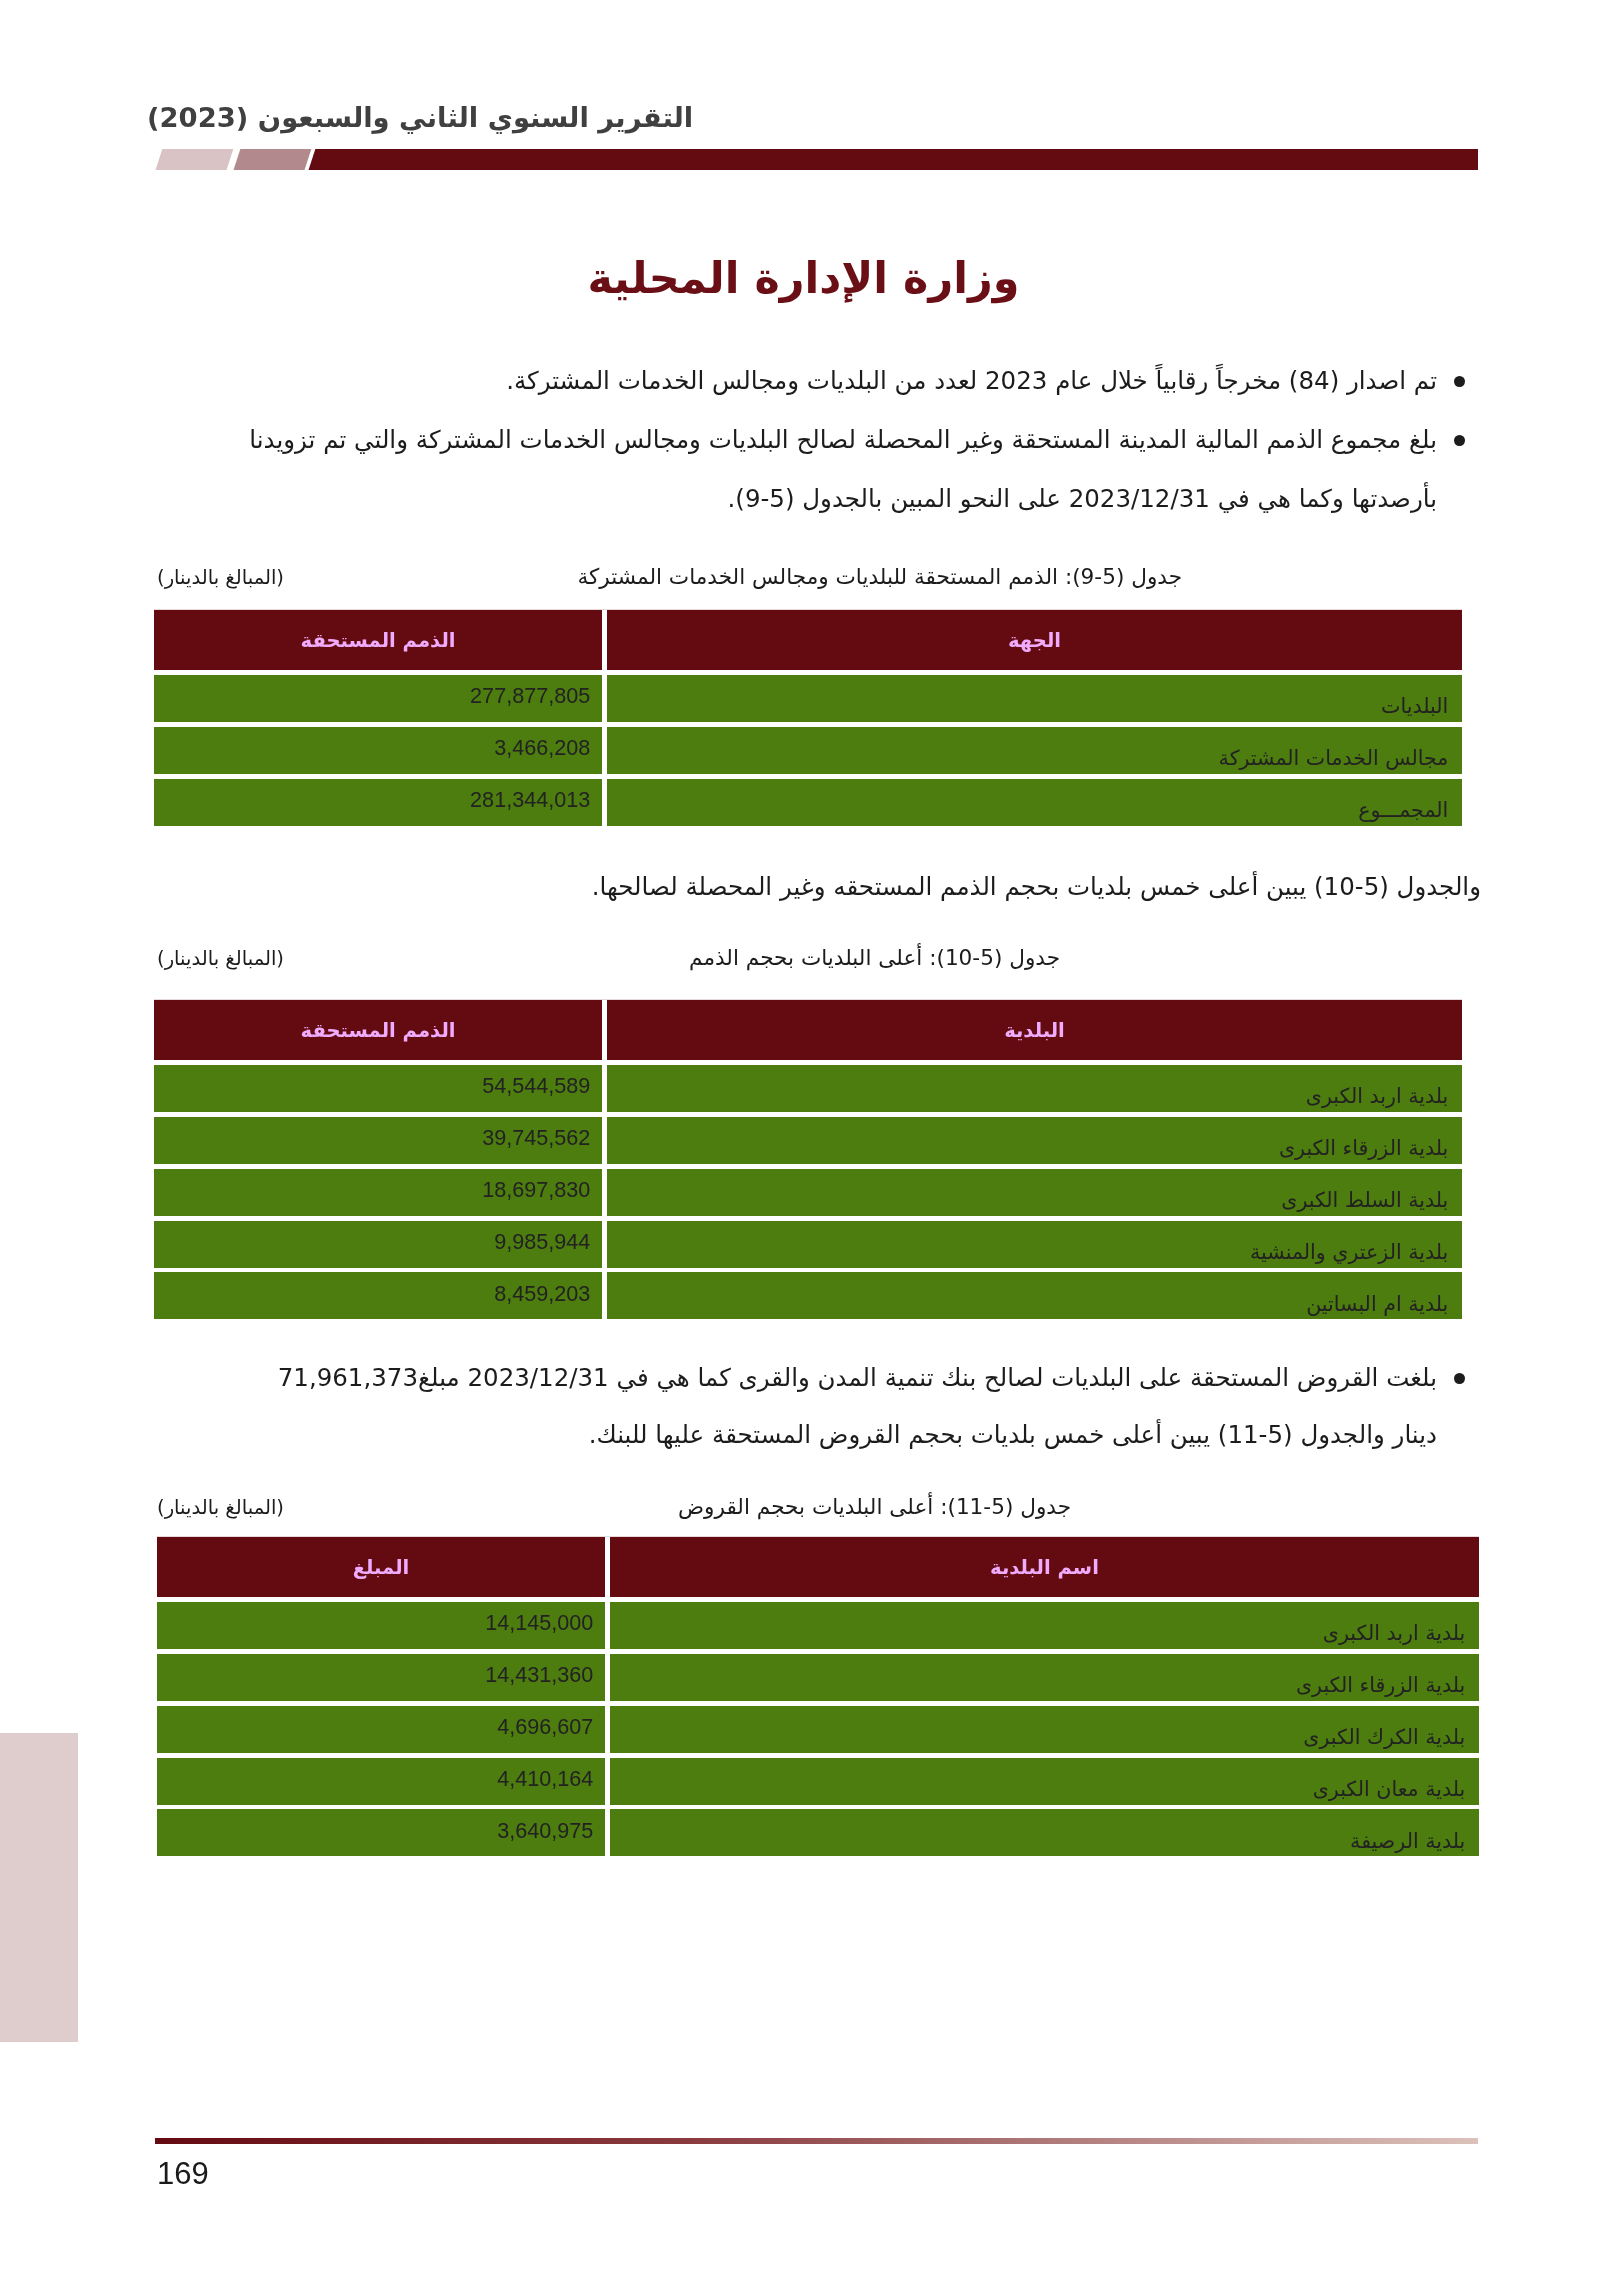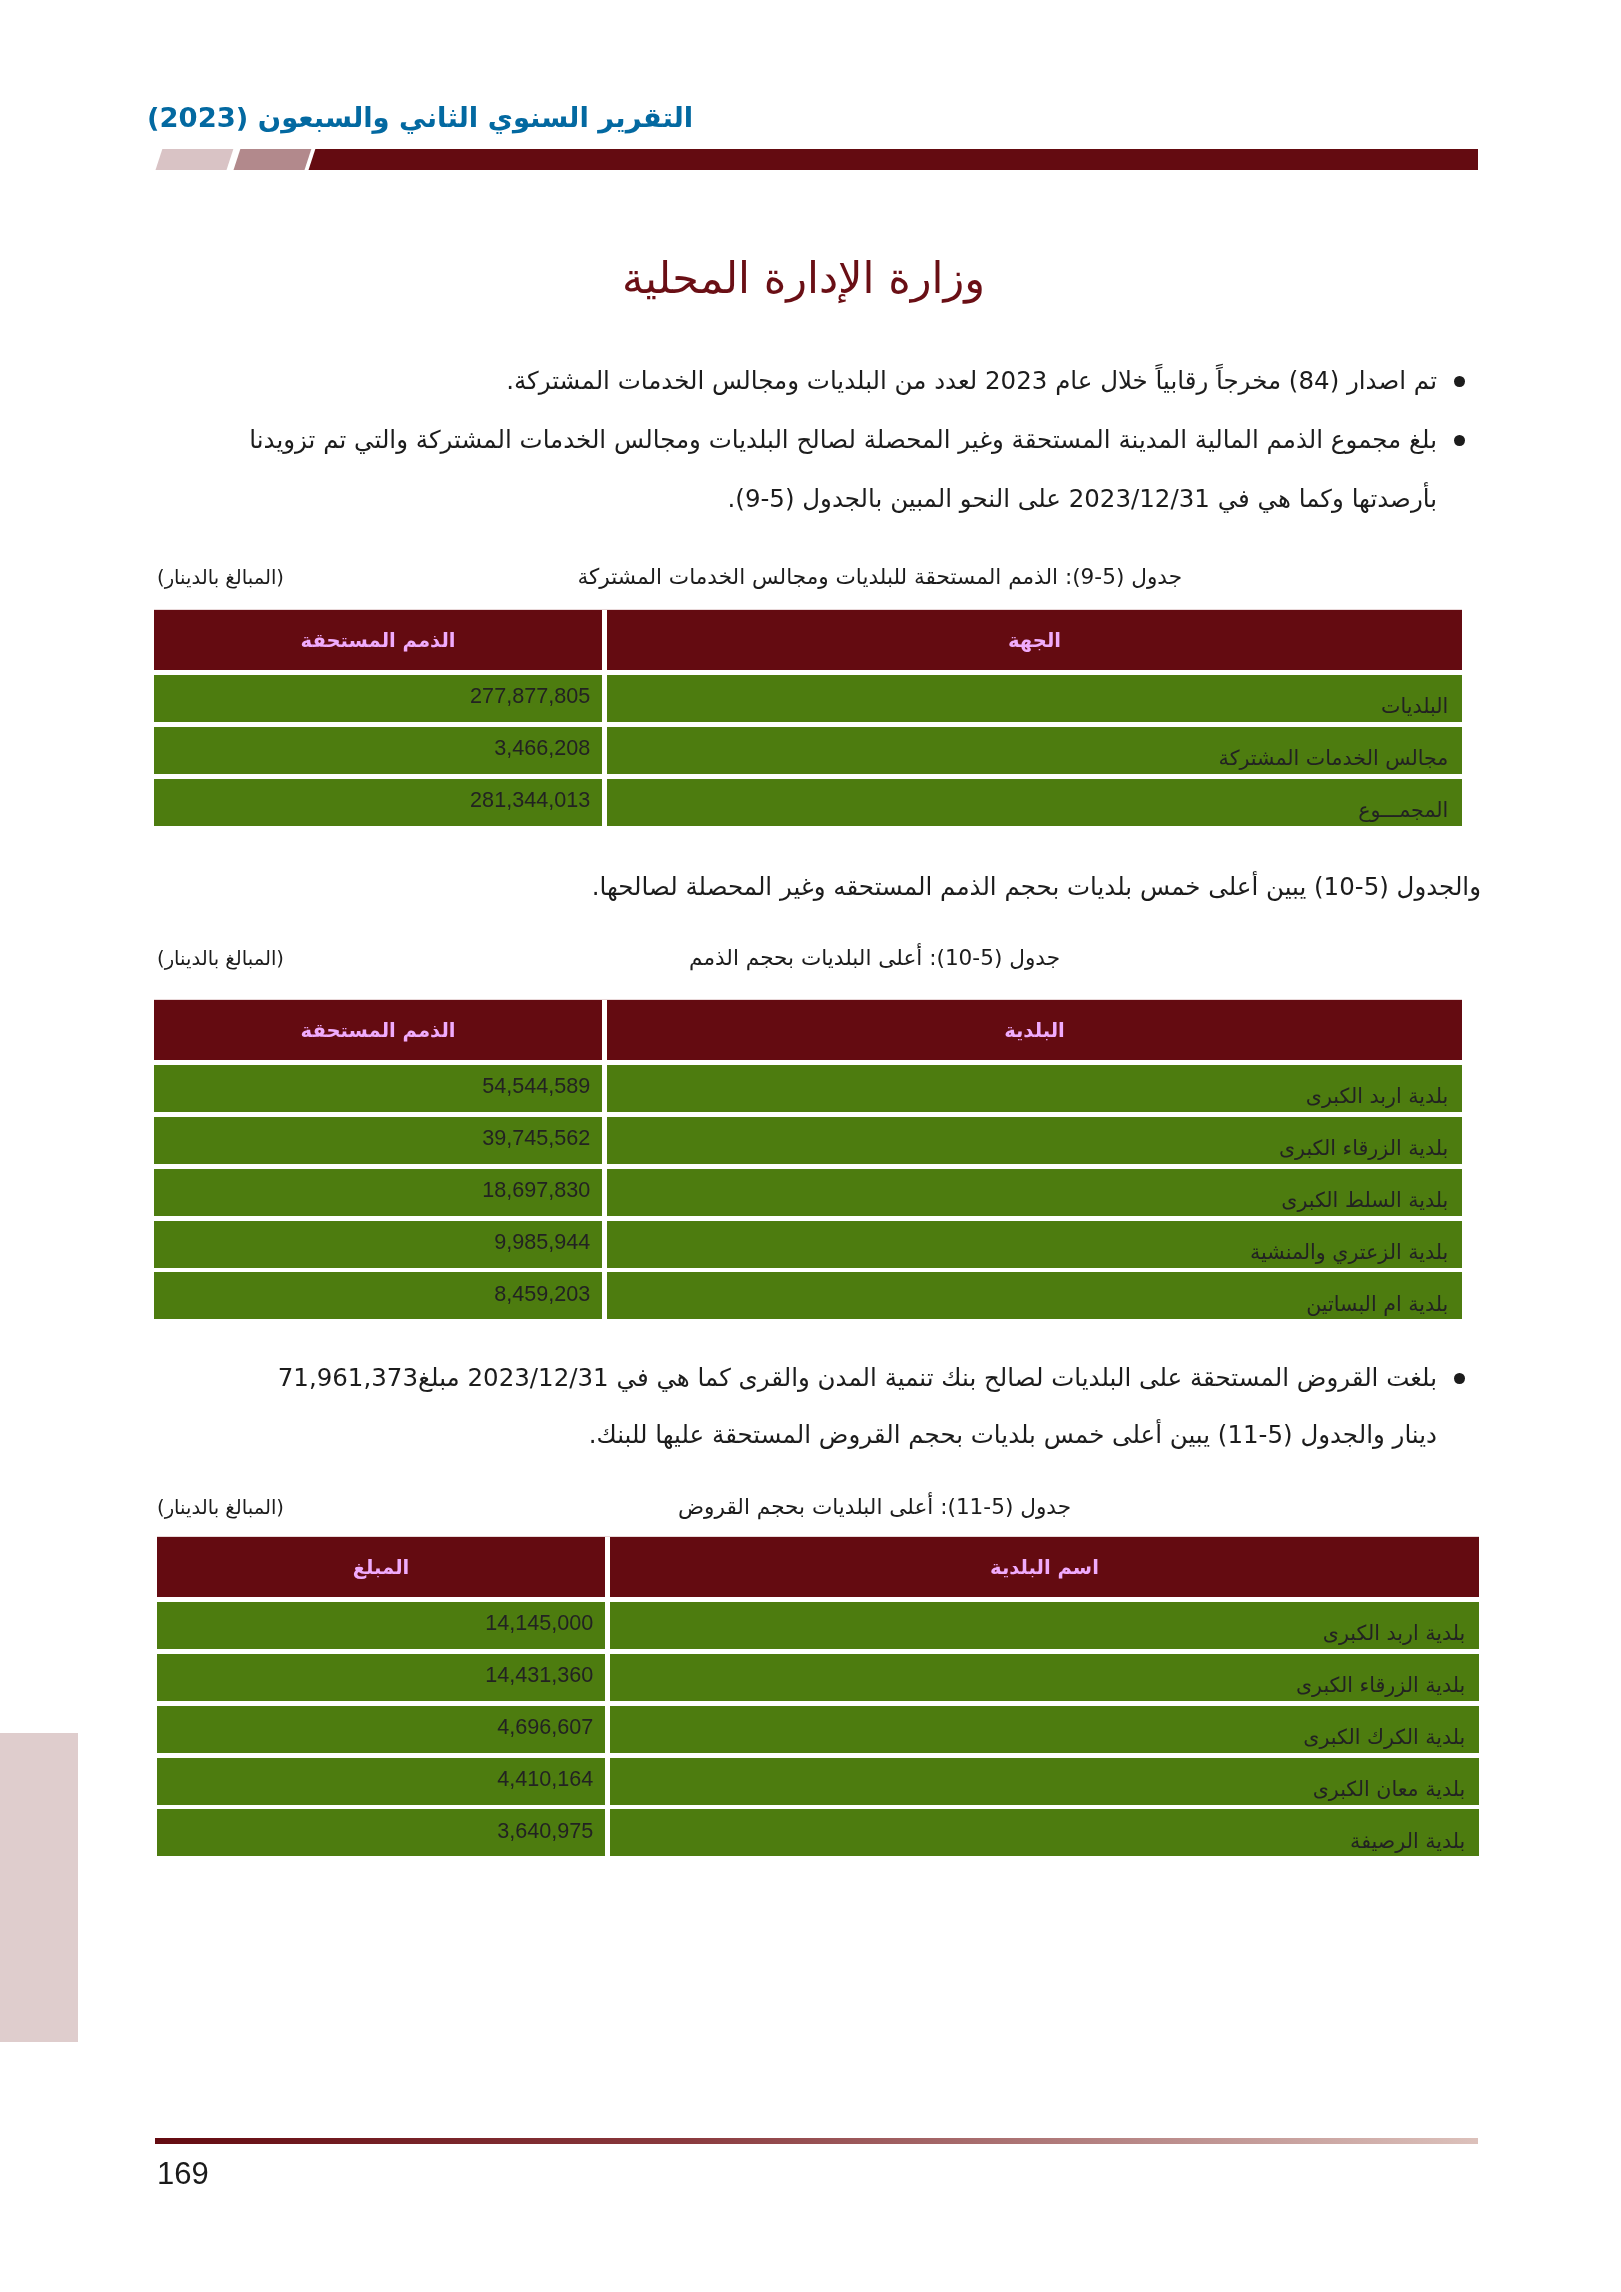--- a/index.html
+++ b/index.html
@@ -8,32 +8,32 @@
     background: #ffffff;
     font-family: "DejaVu Sans", "Liberation Sans", sans-serif;
     color: #1a1a1a;
   }
   .abs { position: absolute; }
 
   
   #running-header {
     left: 147px; top: 102px; width: 549px; text-align: left;
     font-family: "DejaVu Sans", sans-serif; font-weight: bold; font-size: 27.4px;
-    color: #0369a1; white-space: nowrap; direction: rtl;
+    color: #404040; white-space: nowrap; direction: rtl;
   }
   .hbar { top: 149px; height: 20.6px; transform: skewX(-18deg); }
   #hbar-light { left: 159px; width: 71px; background: #d9c3c5; }
   #hbar-mid   { left: 237px; width: 71px; background: #b2898c; }
   #hbar-dark  { left: 316px; width: 1162px; background: #640b11; transform: none; }
   #hbar-dark-cap { left: 312px; top: 149px; width: 13.7px; height: 20.6px; background: #640b11; transform: skewX(-18deg); }
 
   
   #page-title {
     left: 0; width: 1607px; top: 253px; text-align: center;
-    font-family: "DejaVu Sans", sans-serif; font-weight: normal; font-size: 43px;
+    font-family: "DejaVu Sans", sans-serif; font-weight: bold; font-size: 43px;
     color: #6a0f15;
   }
 
   
   .para {
     right: 167px; width: 1284px; text-align: right; direction: rtl;
     font-size: 24.5px; line-height: 59px; color: #1c1c1c;
   }
   .para.bullet { right: 184px; width: 1274px; }
   .bullet-dot {

